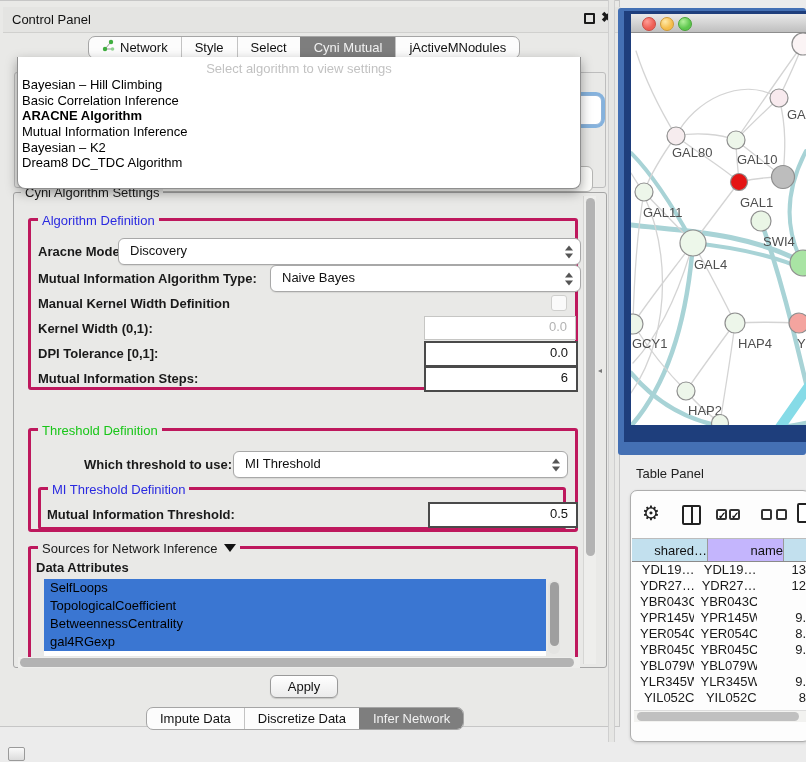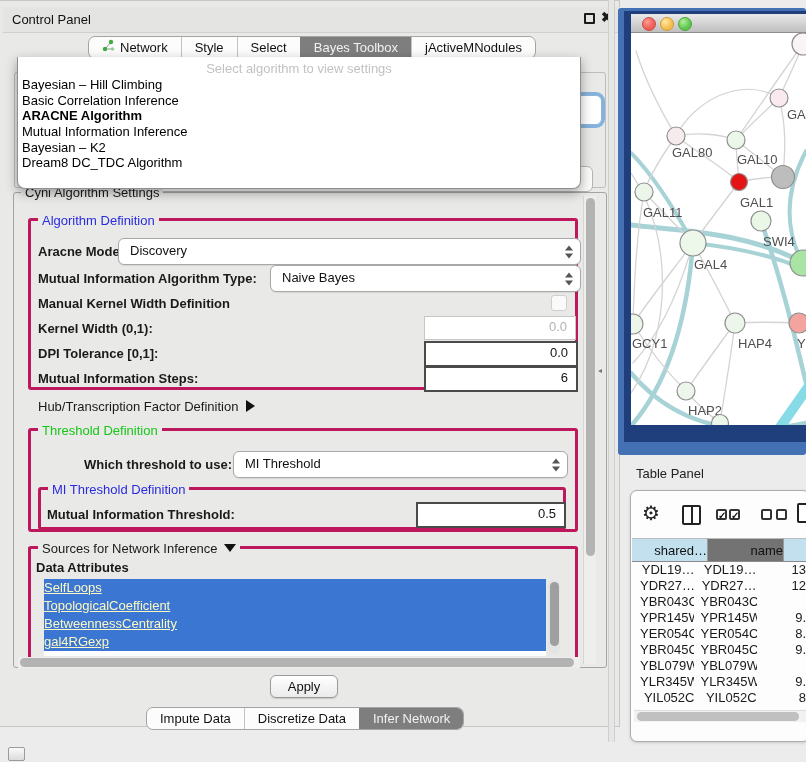--- a/index.html
+++ b/index.html
@@ -64,21 +64,21 @@
   .field.lite{border:1px solid #c6c6c4;color:#b3b3b3;}
   .field.dark{border:2px solid #4a4a4a;color:#111;}
   .checkbox{position:absolute;width:14px;height:14px;border:1px solid #cfcfcd;border-radius:3px;background:#fafafa;}
 
   .tri-right{display:inline-block;width:0;height:0;border-top:6px solid transparent;
              border-bottom:6px solid transparent;border-left:9px solid #111;margin-left:8px;vertical-align:-1px;}
   .tri-down{display:inline-block;width:0;height:0;border-left:6px solid transparent;
             border-right:6px solid transparent;border-top:8px solid #111;margin-left:6px;vertical-align:1px;}
 
   .attr-list{background:#fff;overflow:hidden;}
-  .attr-item{height:18px;line-height:18px;background:#3a76d2;color:#fef9c3;font-size:13px;padding-left:0;white-space:nowrap;text-decoration:underline;}
+  .attr-item{height:18px;line-height:18px;background:#3a76d2;color:#000000;font-size:13px;padding-left:6px;white-space:nowrap;}
 
   .applybtn{left:270px;top:675px;width:68px;height:23px;border:1px solid #9a9a9a;border-radius:6px;
             background:linear-gradient(#ffffff,#ebebeb);font-size:13px;text-align:center;line-height:21px;color:#111;
             box-shadow:0 1px 1px rgba(0,0,0,.15);}
   .grip{left:8px;top:747px;width:17px;height:14px;border:1px solid #9a9a9a;border-radius:2px;
         background:linear-gradient(#fafafa,#dcdcdc);}
 
   
   .divider{left:608px;top:0;width:7px;height:742px;background:#e6e6e4;
            border-left:1px solid #cfcfcf;border-right:1px solid #cfcfcf;}
@@ -102,21 +102,21 @@
              border-radius:7px;box-shadow:0 1px 3px rgba(0,0,0,.15);overflow:hidden;}
   .gear{left:642px;top:501px;font-size:20px;color:#222;}
   .colsicon{left:682px;top:505px;width:19px;height:20px;border:2px solid #222;border-radius:2px;}
   .colsicon:before{content:"";position:absolute;left:7px;top:0;width:2px;height:16px;background:#222;}
   .cb{position:absolute;width:11px;height:11px;border:2px solid #333;border-radius:2px;background:#fff;
       font-size:10px;line-height:10px;text-align:center;color:#111;font-weight:bold;}
   .docicon{left:797px;top:503px;width:14px;height:20px;border:2px solid #222;border-radius:2px;background:#fff;}
   .thead{left:632px;top:538px;height:24px;display:flex;font-size:13px;color:#111;border-bottom:1px solid #8a8a8a;}
   .th{border-right:1px solid #9a9a9a;border-top:1px solid #bcbcbc;line-height:23px;text-align:right;box-sizing:border-box;}
   .th.blue{background:#c2e0ee;}
-  .th.gray{background:#737373;}
+  .th.gray{background:#c4b5fd;}
   .tbody{left:632px;top:562px;width:174px;height:140px;overflow:hidden;font-size:13px;color:#1a1a1a;}
   .trow{display:flex;height:16px;line-height:16px;}
   .tcell{white-space:nowrap;overflow:hidden;box-sizing:border-box;text-align:right;}
   .c1{width:76px;padding-left:8px;}
   .c2{width:76px;padding-left:6px;}
   .c3{width:60px;padding-left:7px;}
   .tp-hscroll{left:634px;top:710px;width:172px;height:12px;background:#f2f2f0;border-top:1px solid #ddd;}
 </style>
 </head>
 <body>
@@ -143,21 +143,21 @@
       </span>
       <span>Network</span>
     </div>
     <div class="tab">
       <span>Style</span>
     </div>
     <div class="tab">
       <span>Select</span>
     </div>
     <div class="tab sel">
-      <span>Bayes Toolbox</span>
+      <span>Cyni Mutual</span>
     </div>
     <div class="tab">
       <span>jActiveMNodules</span>
     </div>
   </div>
 
   <div class="abs bg-groupbox"></div>
   <div class="abs bg-combo-focus"></div>
   <div class="abs bg-combo2">
     <span>gal-filtered.sif default node</span>
@@ -203,37 +203,34 @@
   </div>
   <div class="lbl bold" style="left:38px;top:346px;">DPI Tolerance [0,1]:</div>
   <div class="field dark" style="left:424px;top:341px;width:142px;height:22px;">
     <span>0.0</span>
   </div>
   <div class="lbl bold" style="left:38px;top:371px;">Mutual Information Steps:</div>
   <div class="field dark" style="left:424px;top:366px;width:142px;height:22px;">
     <span>6</span>
   </div>
 
-  <div class="lbl" style="left:38px;top:399px;">
-    <span>Hub/Transcription Factor Definition</span><span class="tri-right"></span>
-  </div>
 
   <div class="groupbox" style="left:28px;top:428px;width:550px;height:104px;">
     <span class="legend green">Threshold Definition</span>
   </div>
   <div class="lbl bold" style="left:84px;top:457px;">Which threshold to use:</div>
   <div class="combo" style="left:233px;top:451px;width:322px;height:25px;">
     <span>MI Threshold</span>
     <span class="spin"></span>
   </div>
   <div class="groupbox" style="left:38px;top:487px;width:528px;height:43px;">
     <span class="legend blue">MI Threshold Definition</span>
   </div>
   <div class="lbl bold" style="left:47px;top:507px;">Mutual Information Threshold:</div>
-  <div class="field dark" style="left:416px;top:502px;width:138px;height:22px;">
+  <div class="field dark" style="left:428px;top:502px;width:138px;height:22px;">
     <span>0.5</span>
   </div>
 
   <div class="groupbox" style="left:28px;top:546px;width:550px;height:118px;border-bottom:none;">
     <span class="legend"><span>Sources for Network Inference</span><span class="tri-down"></span></span>
   </div>
   <div class="lbl bold" style="left:36px;top:560px;">Data Attributes</div>
   <div class="abs attr-list" style="left:44px;top:579px;width:502px;height:77px;">
     <div id="attr-list">
         <div class="attr-item">SelfLoops</div>

